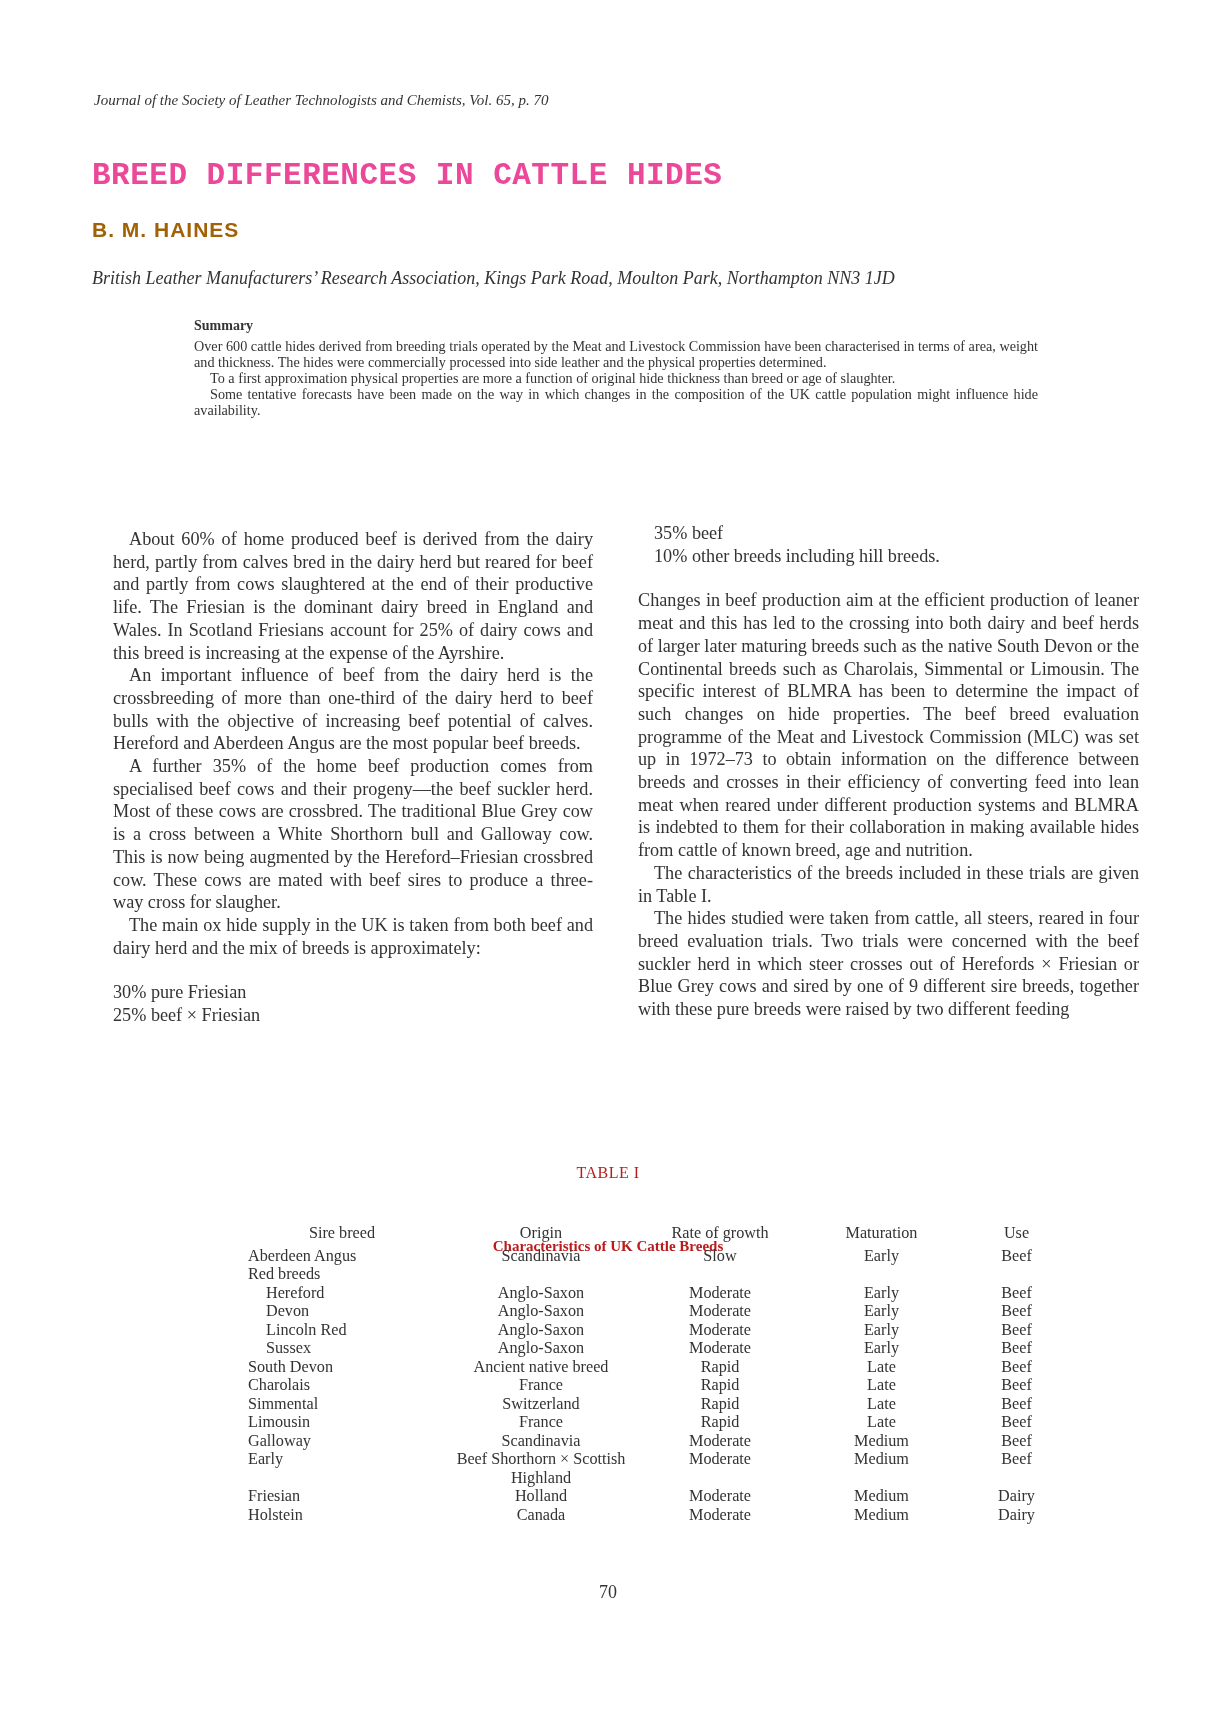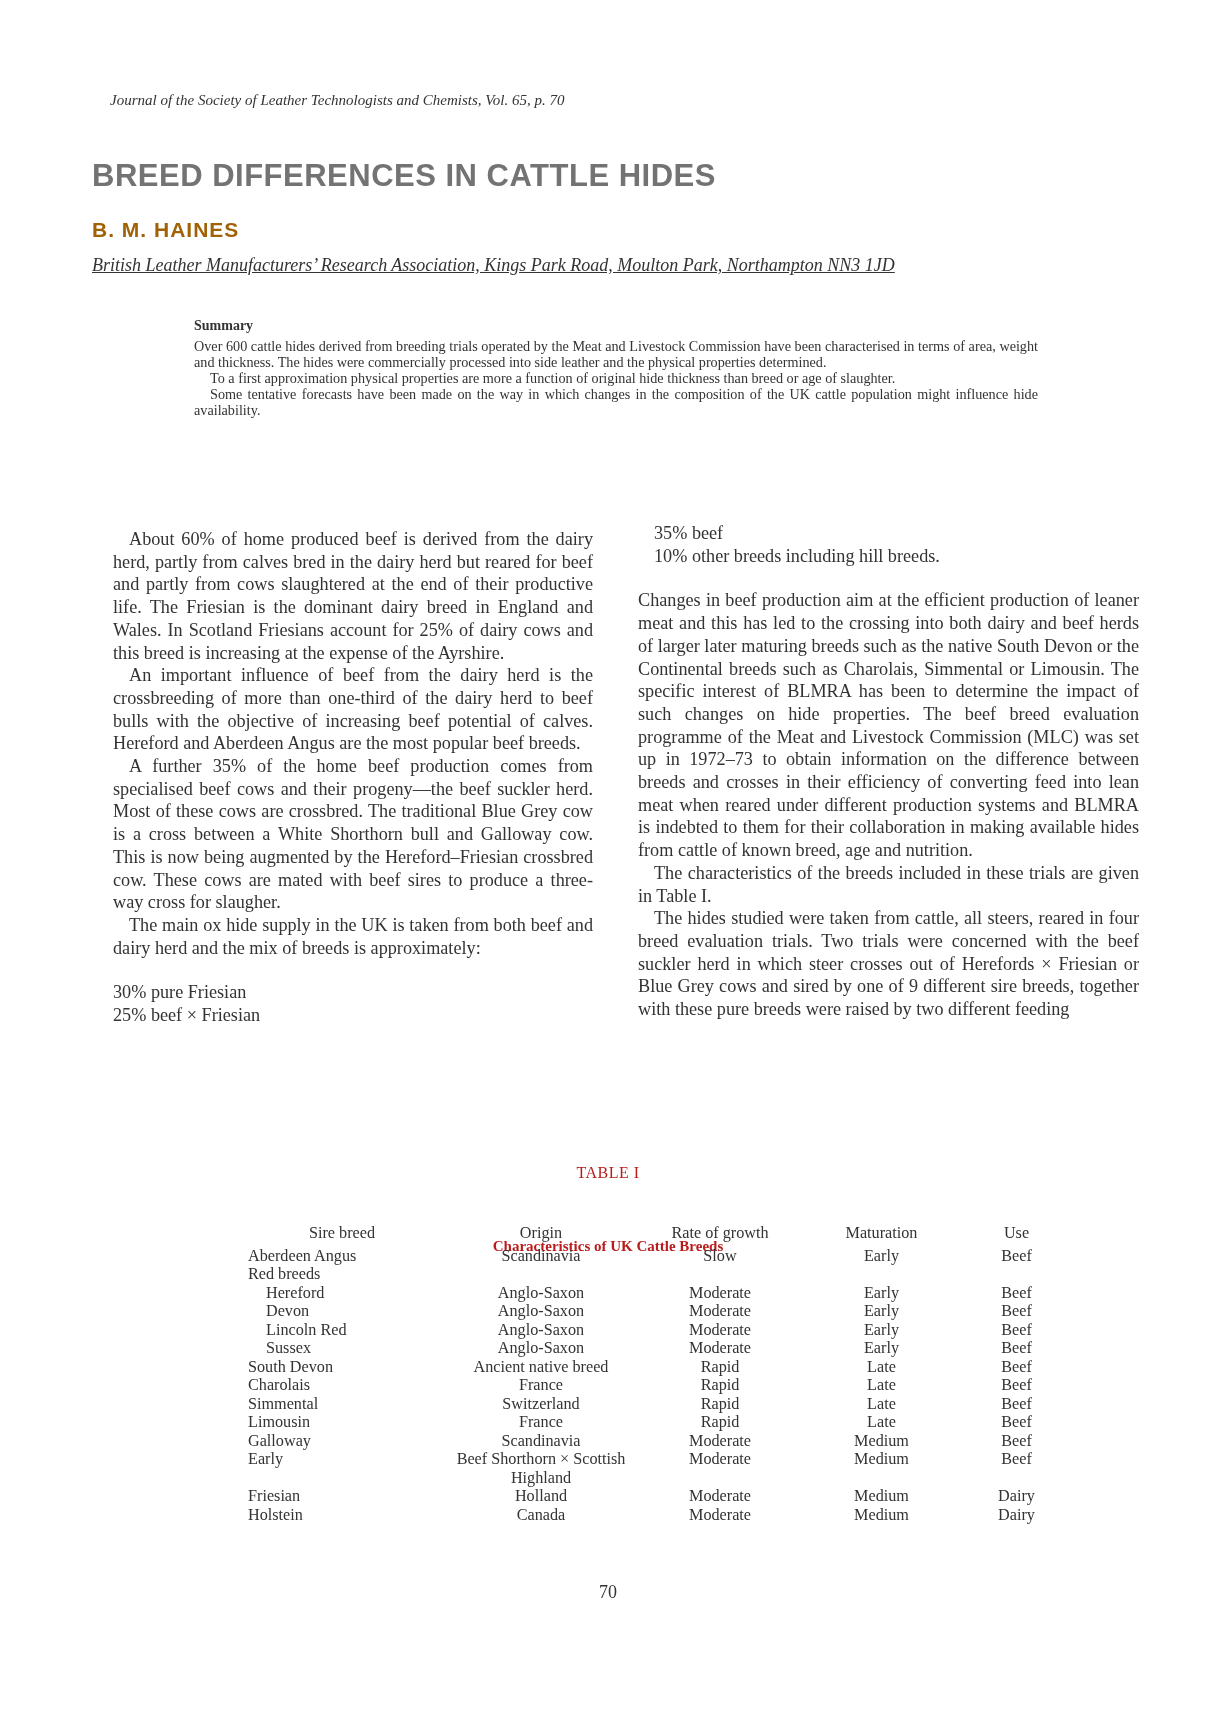--- a/index.html
+++ b/index.html
@@ -1,20 +1,20 @@
 <!DOCTYPE html>
 <html><head>
 <meta charset="utf-8">
 <style>
   html, body { margin:0; padding:0; background:#ffffff; }
   body { width:1216px; height:1722px; position:relative; overflow:hidden; color:#2e2e2e; font-family:"Liberation Serif", serif; }
-  .journal { position:absolute; left:94px; top:92px; font-style:italic; font-size:15px; color:#333;margin-left:16px; }
-  .title { position:absolute; left:92px; top:158px; font-family:Liberation Sans, sans-serif; font-weight:bold; font-size:31px; letter-spacing:0.5px; color:#737373; }
+  .journal { position:absolute; left:94px; top:92px; font-style:italic; font-size:15px; color:#333; }
+  .title { position:absolute; left:92px; top:158px; font-family:Liberation Mono, monospace; font-weight:bold; font-size:31px; letter-spacing:0.5px; color:#ec4899; }
   .author { position:absolute; left:92px; top:218px; font-family:"Liberation Sans", sans-serif; font-weight:bold; font-size:21px; letter-spacing:1px; color:#a16207; }
-  .affil { position:absolute; left:92px; top:255px; font-style:italic; font-size:18px; color:#333;text-decoration:underline; }
+  .affil { position:absolute; left:92px; top:268px; font-style:italic; font-size:18px; color:#333; }
   .summary { position:absolute; left:194px; top:318px; width:844px; font-size:14.2px; line-height:16px; color:#333; }
   .summary-head { font-weight:bold; font-size:14px; margin-bottom:4px; }
   .summary p { margin:0; text-align:justify; text-align-last:left; }
   .summary p.ind { text-indent:16px; }
   .col { position:absolute; width:480px; font-size:18.2px; line-height:22.7px; color:#333; }
   .col p { margin:0; text-align:justify; }
   .col p.ind { text-indent:16px; }
   .col-left { left:113px; top:528px; }
   .col-right { left:638px; top:522px; width:501px; }
   .gap { height:22px; }

